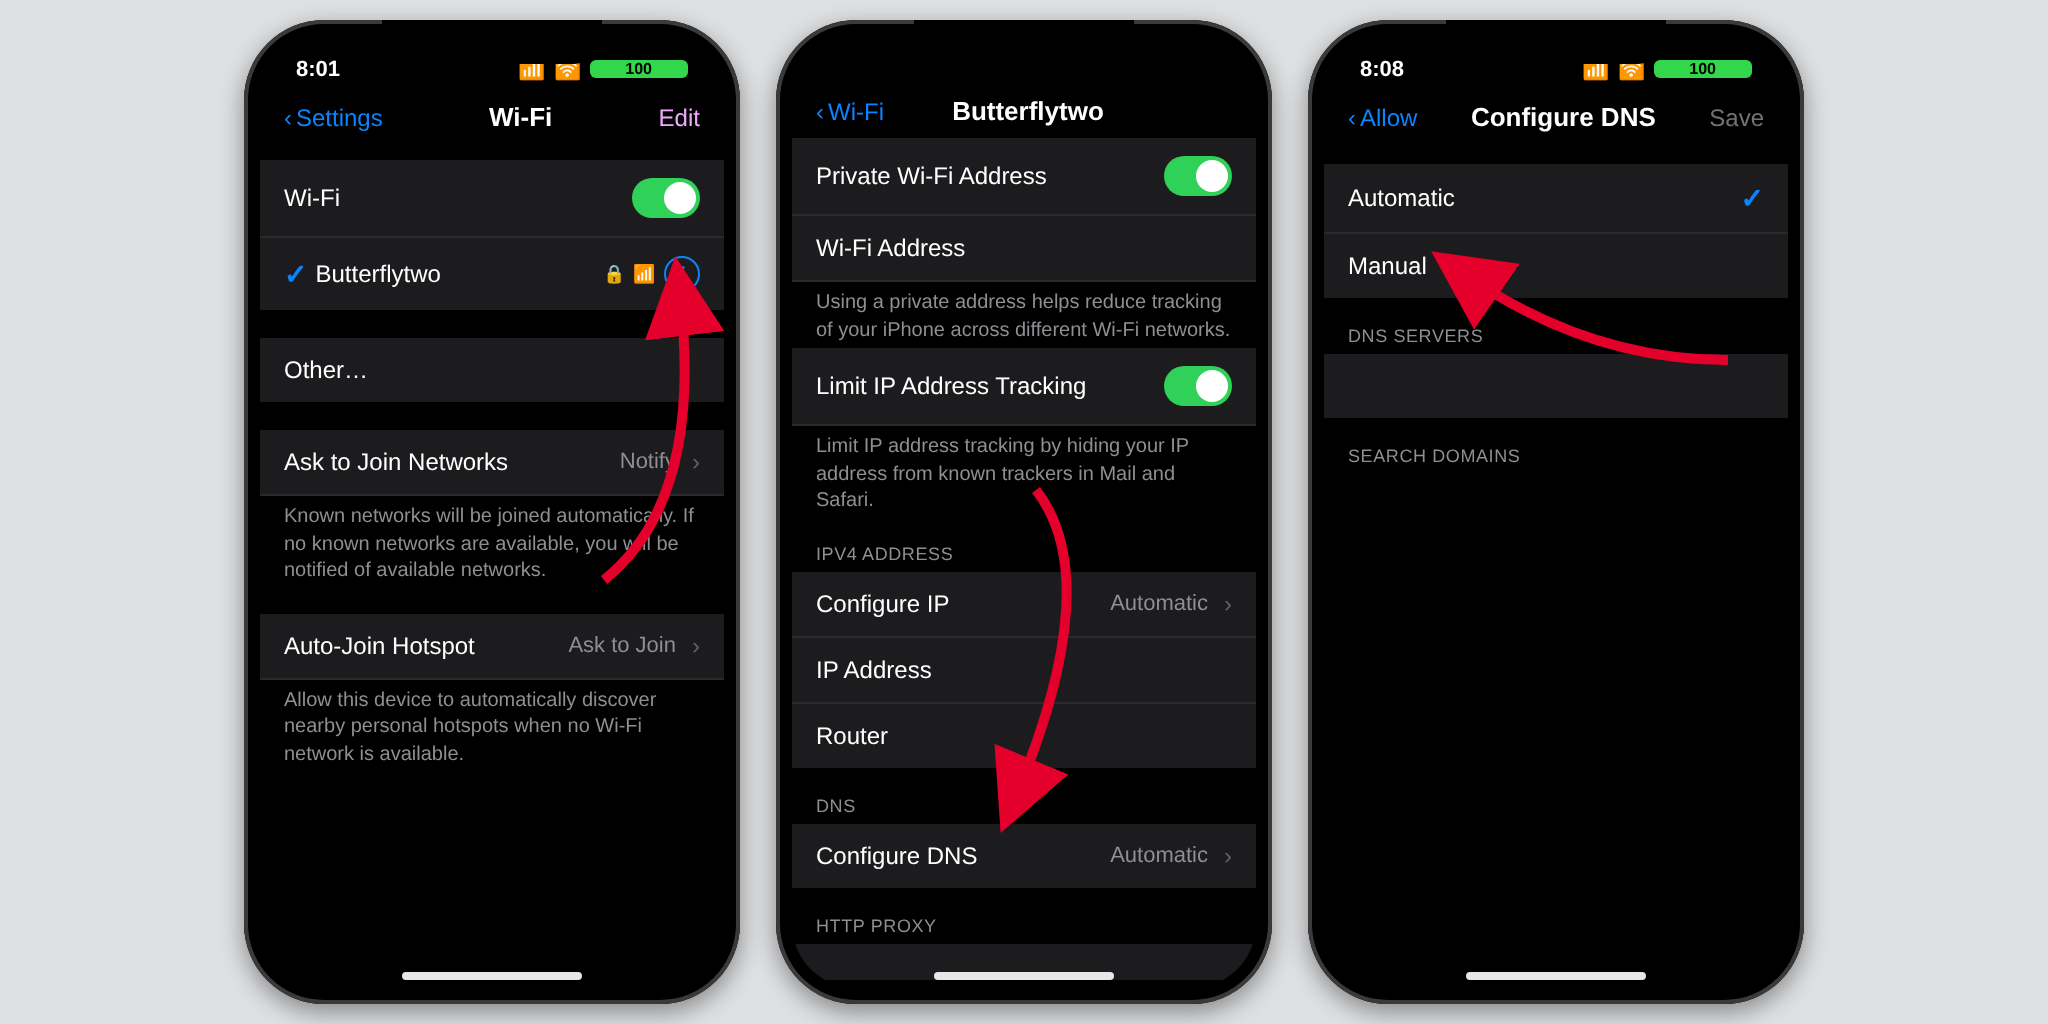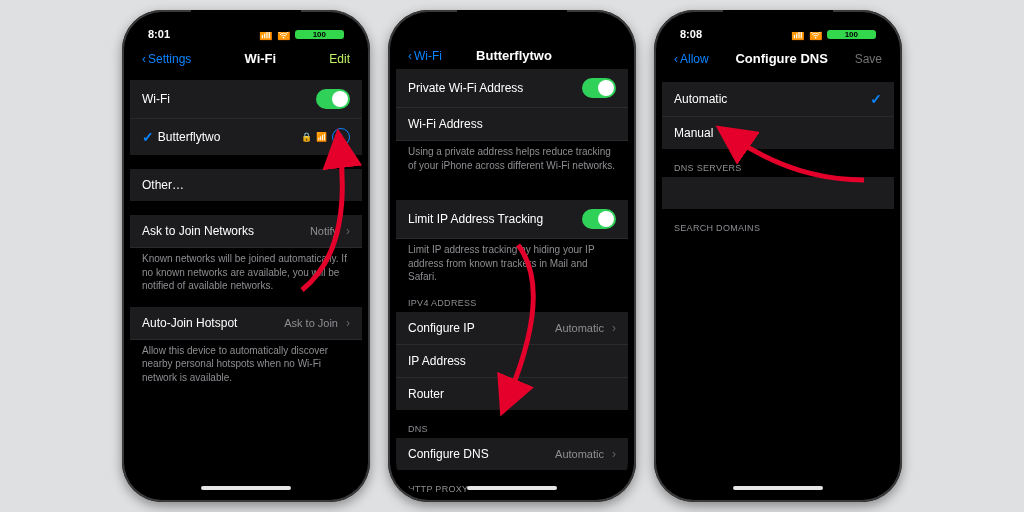--- a/index.html
+++ b/index.html
@@ -1,26 +1,26 @@
 <!DOCTYPE html>
 <html><head>
 <meta charset="utf-8">
 <style>
   html,body{margin:0;padding:0;background:#dfe0e2;width:1024px;height:512px;font-family:-apple-system,Helvetica,Arial,sans-serif;overflow:hidden}
   .stage{display:flex;gap:18px;padding:10px 120px;justify-content:center}
   .phone{width:248px;height:492px;background:#000;border-radius:40px;position:relative;box-shadow:0 0 0 2px #3a3a3a inset,0 4px 12px rgba(0,0,0,.4)}
   .notch{position:absolute;top:0;left:50%;transform:translateX(-50%);width:110px;height:22px;background:#000;border-radius:0 0 14px 14px;z-index:20}
   .screen{position:absolute;inset:8px;border-radius:32px;background:#000;overflow:hidden;color:#fff;font-size:11px}
-  .status-bar{display:flex;justify-content:space-between;padding:10px 18px 4px;font-size:11px;font-weight:600}
+  .status-bar{display:flex;justify-content:space-between;align-items:center;padding:10px 18px 4px;font-size:11px;font-weight:600}
   .status-right{display:flex;gap:4px;align-items:center}
   .batt{display:inline-flex;align-items:center;gap:2px;background:#32d74b;color:#000;padding:0 18px;border-radius:3px;font-size:8px;font-weight:700}
   .nav{display:flex;align-items:center;justify-content:space-between;padding:6px 12px 8px}
   .nav .back{color:#0a84ff;font-size:12px;display:flex;align-items:center;gap:2px}
   .nav .title{font-size:13px;font-weight:600;color:#fff}
-  .nav .action{color:#bef264;font-size:12px}
+  .nav .action{color:#f0abfc;font-size:12px}
   .nav .action.dim{color:#737373}
   .content{overflow:hidden}
   .cell{background:#1c1c1e;padding:9px 12px;border-bottom:1px solid #2a2a2c;display:flex;align-items:center;justify-content:space-between;font-size:12px;color:#fff}
   .cell:last-child{border-bottom:none}
   .group{margin-top:14px}
   .group-header{color:#8e8e93;font-size:9px;padding:0 12px 4px;text-transform:uppercase;letter-spacing:.3px;display:flex;align-items:center;gap:4px}
   .group-footer{color:#8e8e93;font-size:10px;padding:4px 12px 0;line-height:1.35}
   .toggle{width:34px;height:20px;border-radius:10px;position:relative}
   .toggle.on{background:#30d158}
   .toggle.on::after{content:"";position:absolute;right:2px;top:2px;width:16px;height:16px;background:#fff;border-radius:50%}
@@ -133,21 +133,21 @@
       </div>
       <div class="content" style="margin-top:-2px">
         <div class="cell">
           <span>Private Wi-Fi Address</span>
           <span class="toggle on"></span>
         </div>
         <div class="cell">
             <span>Wi-Fi Address</span>
           </div>
         <div class="group-footer">Using a private address helps reduce tracking of your iPhone across different Wi-Fi networks.</div>
-        <div class="group" style="margin-top:28px">
+        <div class="group" style="margin-top:2px">
           <div class="cell">
             <span>Limit IP Address Tracking</span>
             <span class="toggle on"></span>
           </div>
           <div class="group-footer">Limit IP address tracking by hiding your IP address from known trackers in Mail and Safari.</div>
         </div>
         <div class="group">
           <div class="group-header">IPV4 ADDRESS</div>
           <div class="cell">
             <span>Configure IP</span>

